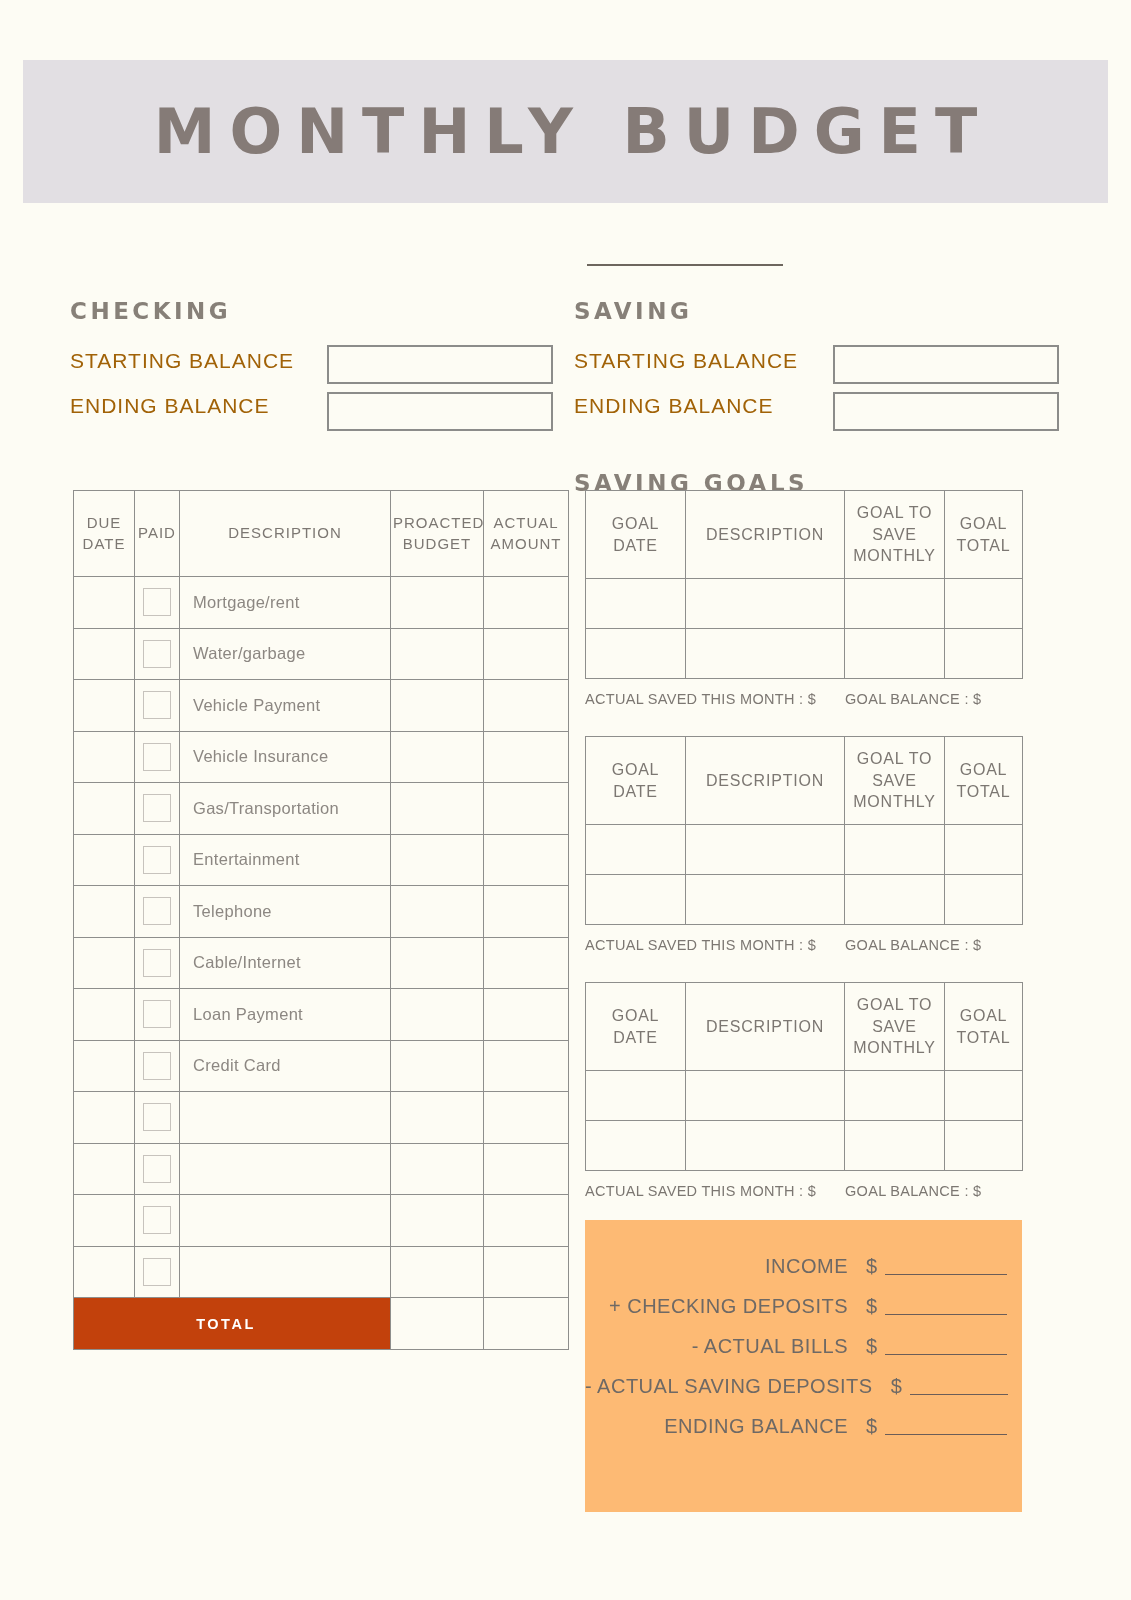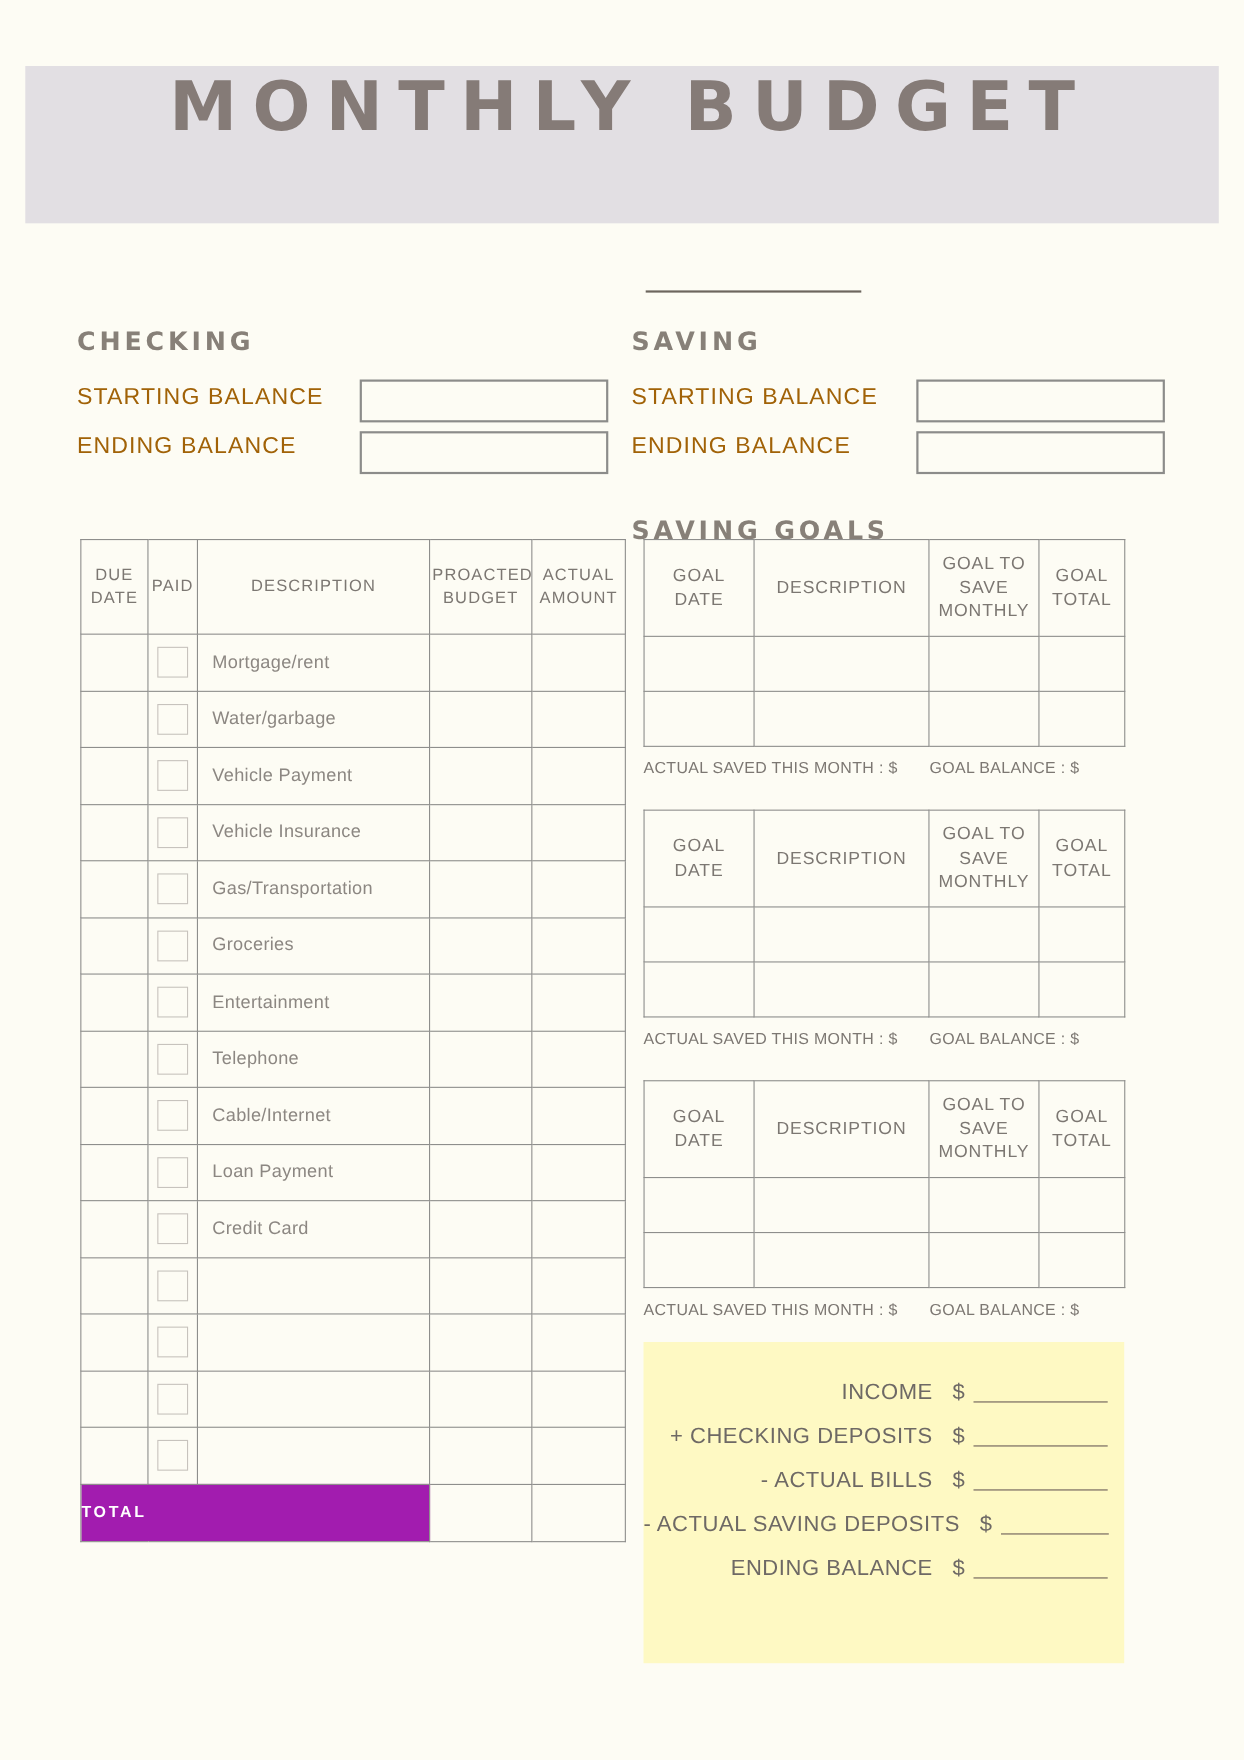--- a/index.html
+++ b/index.html
@@ -5,21 +5,21 @@
   * { margin:0; padding:0; box-sizing:border-box; }
   html,body { background:#fdfcf4; }
   .page {
     position:relative; width:1131px; height:1600px; margin:0 auto;
     background:#fdfcf4; overflow:hidden;
     font-family:"Liberation Sans", sans-serif;
   }
   
   .band {
     position:absolute; left:23px; top:60px; width:1085px; height:143px;
-    background:#e2dfe3; display:flex; align-items:flex-start; justify-content:center;
+    background:#e2dfe3; display:flex; align-items:center; justify-content:center;
   }
   .title {
     font-family:"DejaVu Sans", sans-serif; font-weight:700;
     font-size:62px; letter-spacing:14px; color:#857b77; text-indent:14px;
     white-space:nowrap;
   }
   .cm-label {
     position:absolute; left:318px; top:234px;
     font-family:"DejaVu Sans", sans-serif; font-weight:700;
     font-size:23px; letter-spacing:5px; color:#878078; white-space:nowrap;
@@ -52,21 +52,21 @@
     letter-spacing:1px; text-align:center; line-height:1.35; padding:0 2px;
   }
   .etable td { height:51.5px; }
   .c-desc { font-size:16.5px; color:#8c8782; padding-left:13px; letter-spacing:0.3px; }
   .c-paid { text-align:center; vertical-align:middle; }
   .cbx {
     display:inline-block; width:28px; height:28px;
     border:1px solid #c7c3bd; background:transparent; vertical-align:middle;
   }
   .total-cell {
-    background:#a21caf; color:#ffffff; text-align:left; padding-right:12px;
+    background:#c2410c; color:#ffffff; text-align:center; padding-right:12px;
     font-size:14.5px; font-weight:700; letter-spacing:2.5px;
   }
   .etable tfoot td { height:52px; }
   
   .goals-stack { position:absolute; left:585px; top:490px; width:437px; }
   .goal-block { margin-bottom:25px; }
   .gtable { width:437px; border-collapse:collapse; table-layout:fixed; }
   .gtable th, .gtable td { border:1.5px solid #8e8e8c; }
   .gtable th {
     height:88px; font-weight:400; font-size:16px; color:#7c7772;
@@ -74,21 +74,21 @@
   }
   .gtable td { height:50px; }
   .goal-footer {
     position:relative; margin-top:12px; height:20px;
     font-size:14.5px; color:#7c7772; letter-spacing:0.3px; white-space:nowrap;
   }
   .gf-right { position:absolute; left:260px; top:0; }
   
   .pink {
     position:absolute; left:585px; top:1220px; width:437px; height:292px;
-    background:#fef9c3; padding-top:22px;
+    background:#fdba74; padding-top:22px;
   }
   .srow {
     display:flex; align-items:flex-end; height:40px; padding:0 14px 0 0;
   }
   .slabel {
     flex:0 0 263px; text-align:right; font-size:20px; color:#6e6965;
     letter-spacing:0.5px; padding-bottom:4px; white-space:nowrap;
   }
   .scur { font-size:20px; color:#6e6965; margin-left:18px; padding-bottom:4px; }
   .sline {
@@ -174,27 +174,20 @@
         </tr>
 
         <tr>
           <td class="c-due"></td>
           <td class="c-paid"><span class="cbx"></span></td>
           <td class="c-desc">Gas/Transportation</td>
           <td class="c-amt"></td>
           <td class="c-amt"></td>
         </tr>
 
-        <tr>
-          <td class="c-due"></td>
-          <td class="c-paid"><span class="cbx"></span></td>
-          <td class="c-desc">Groceries</td>
-          <td class="c-amt"></td>
-          <td class="c-amt"></td>
-        </tr>
 
         <tr>
           <td class="c-due"></td>
           <td class="c-paid"><span class="cbx"></span></td>
           <td class="c-desc">Entertainment</td>
           <td class="c-amt"></td>
           <td class="c-amt"></td>
         </tr>
 
         <tr>

